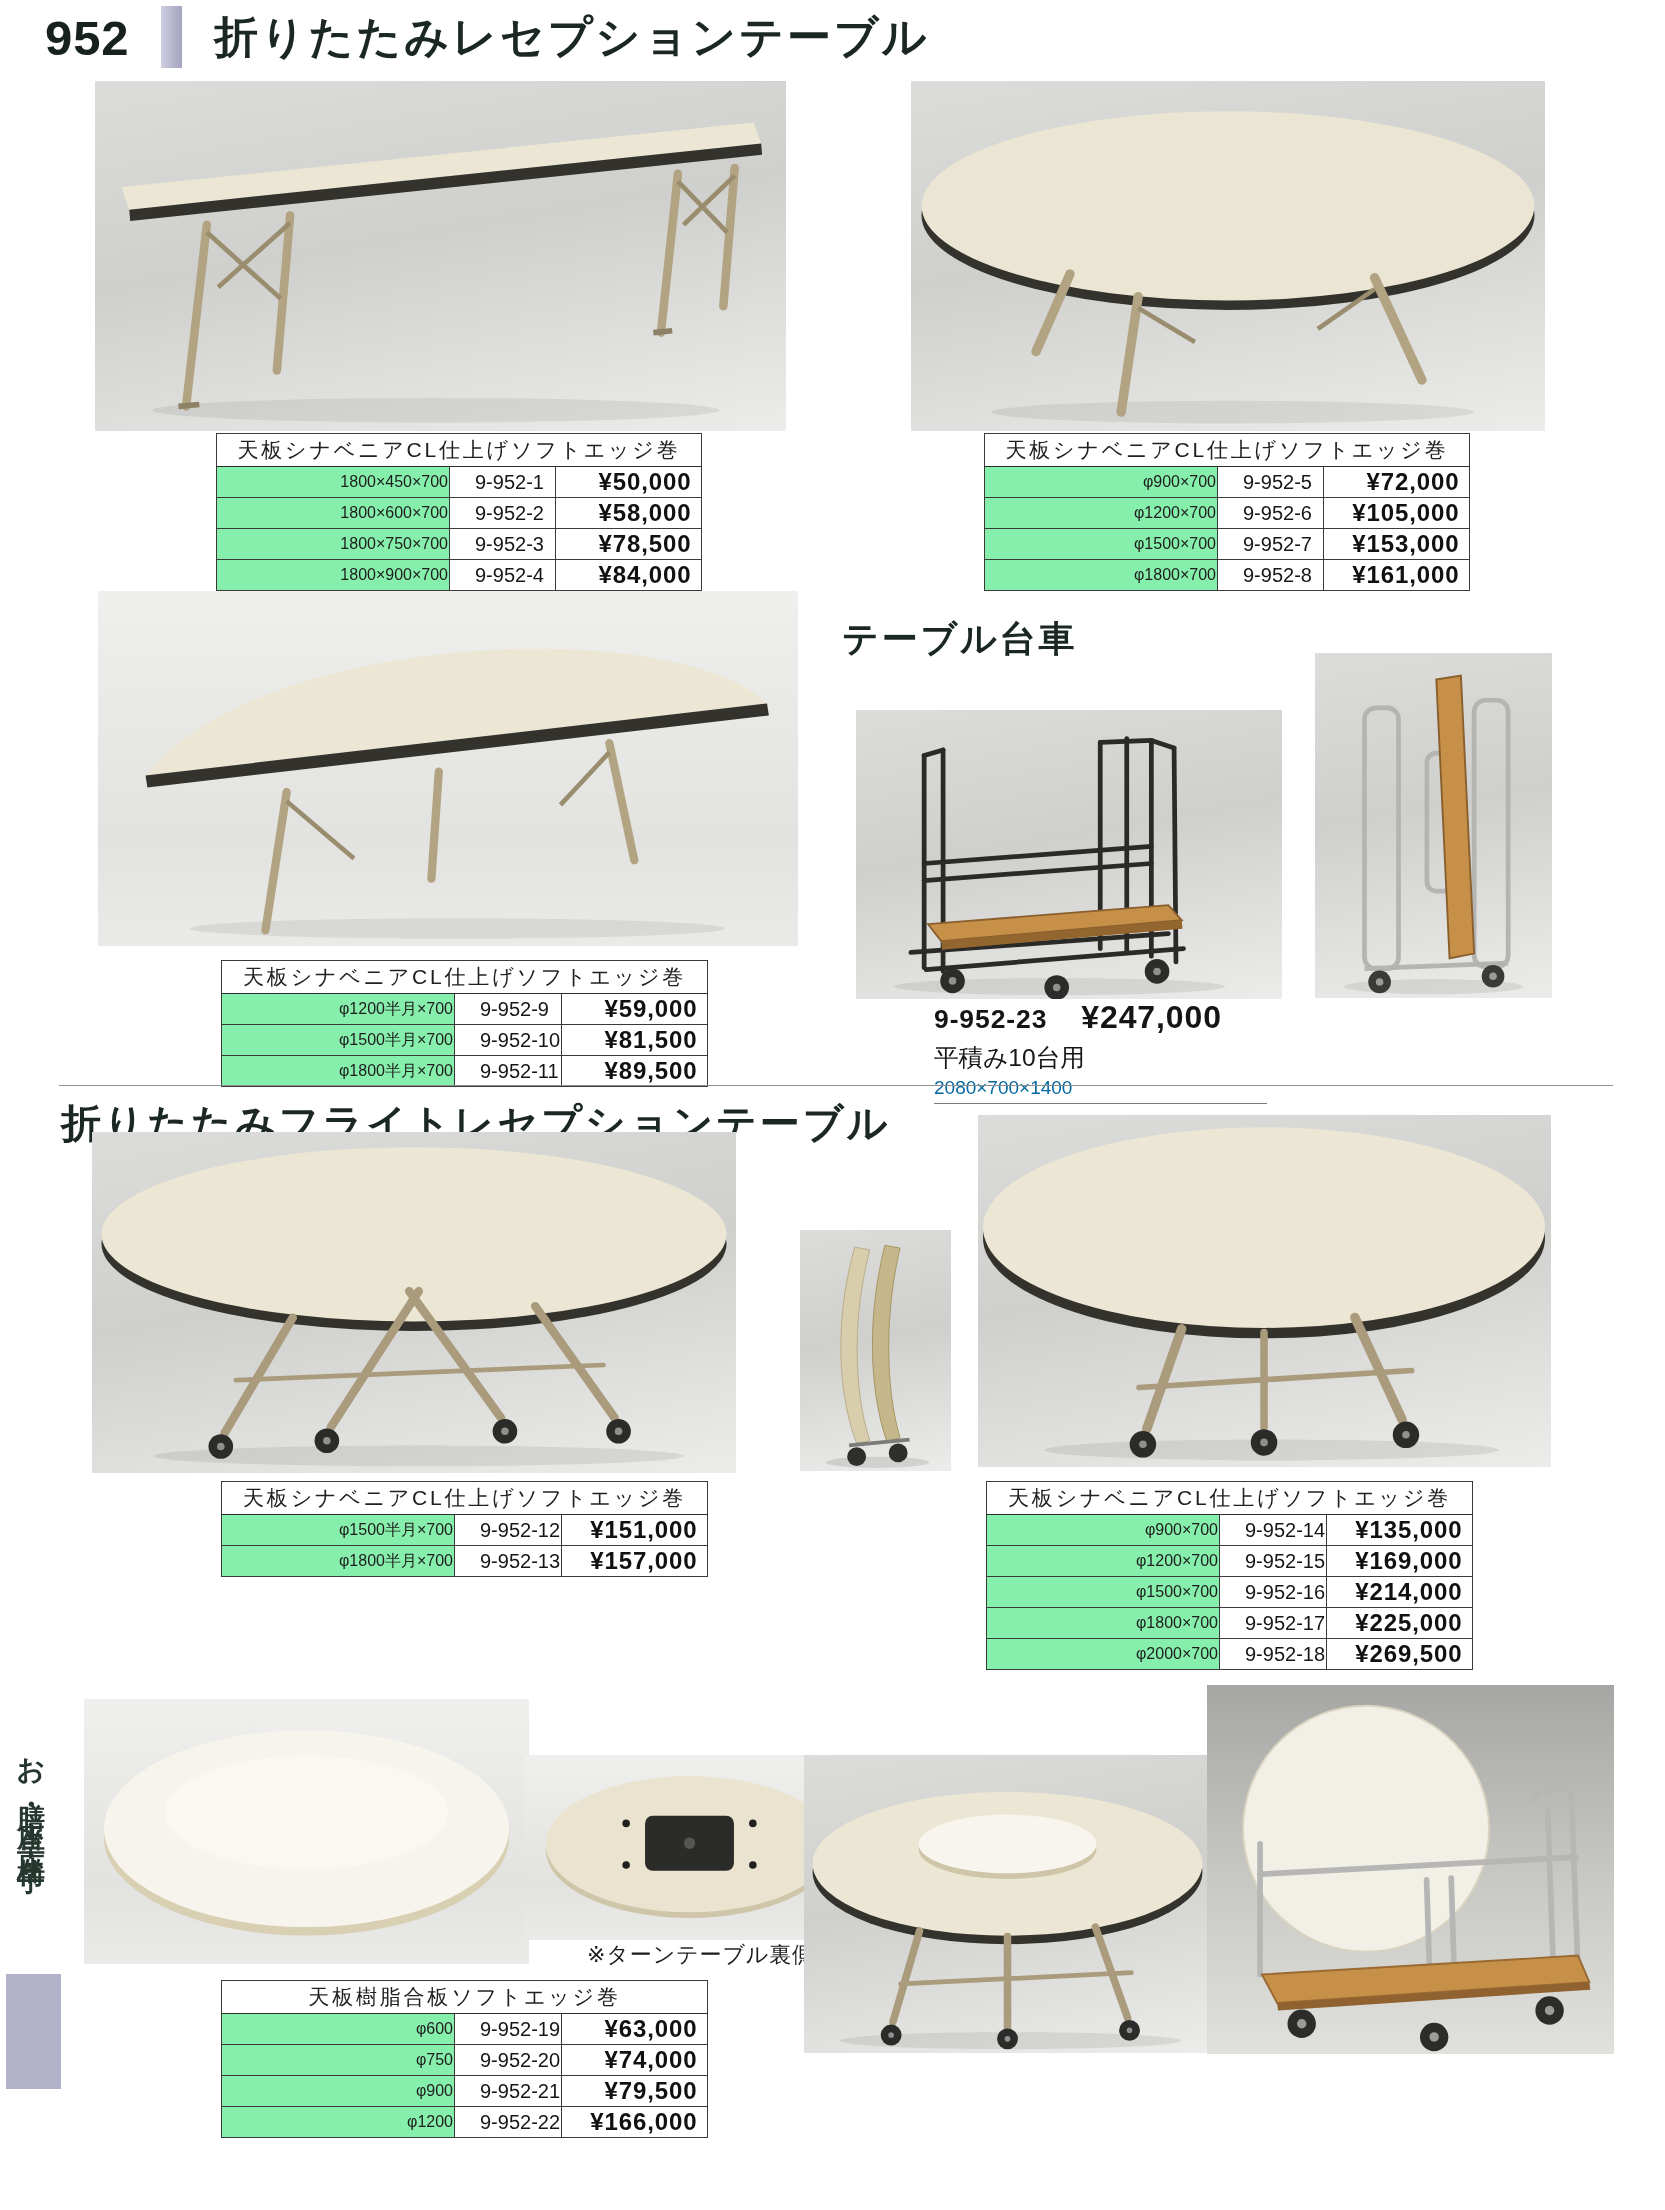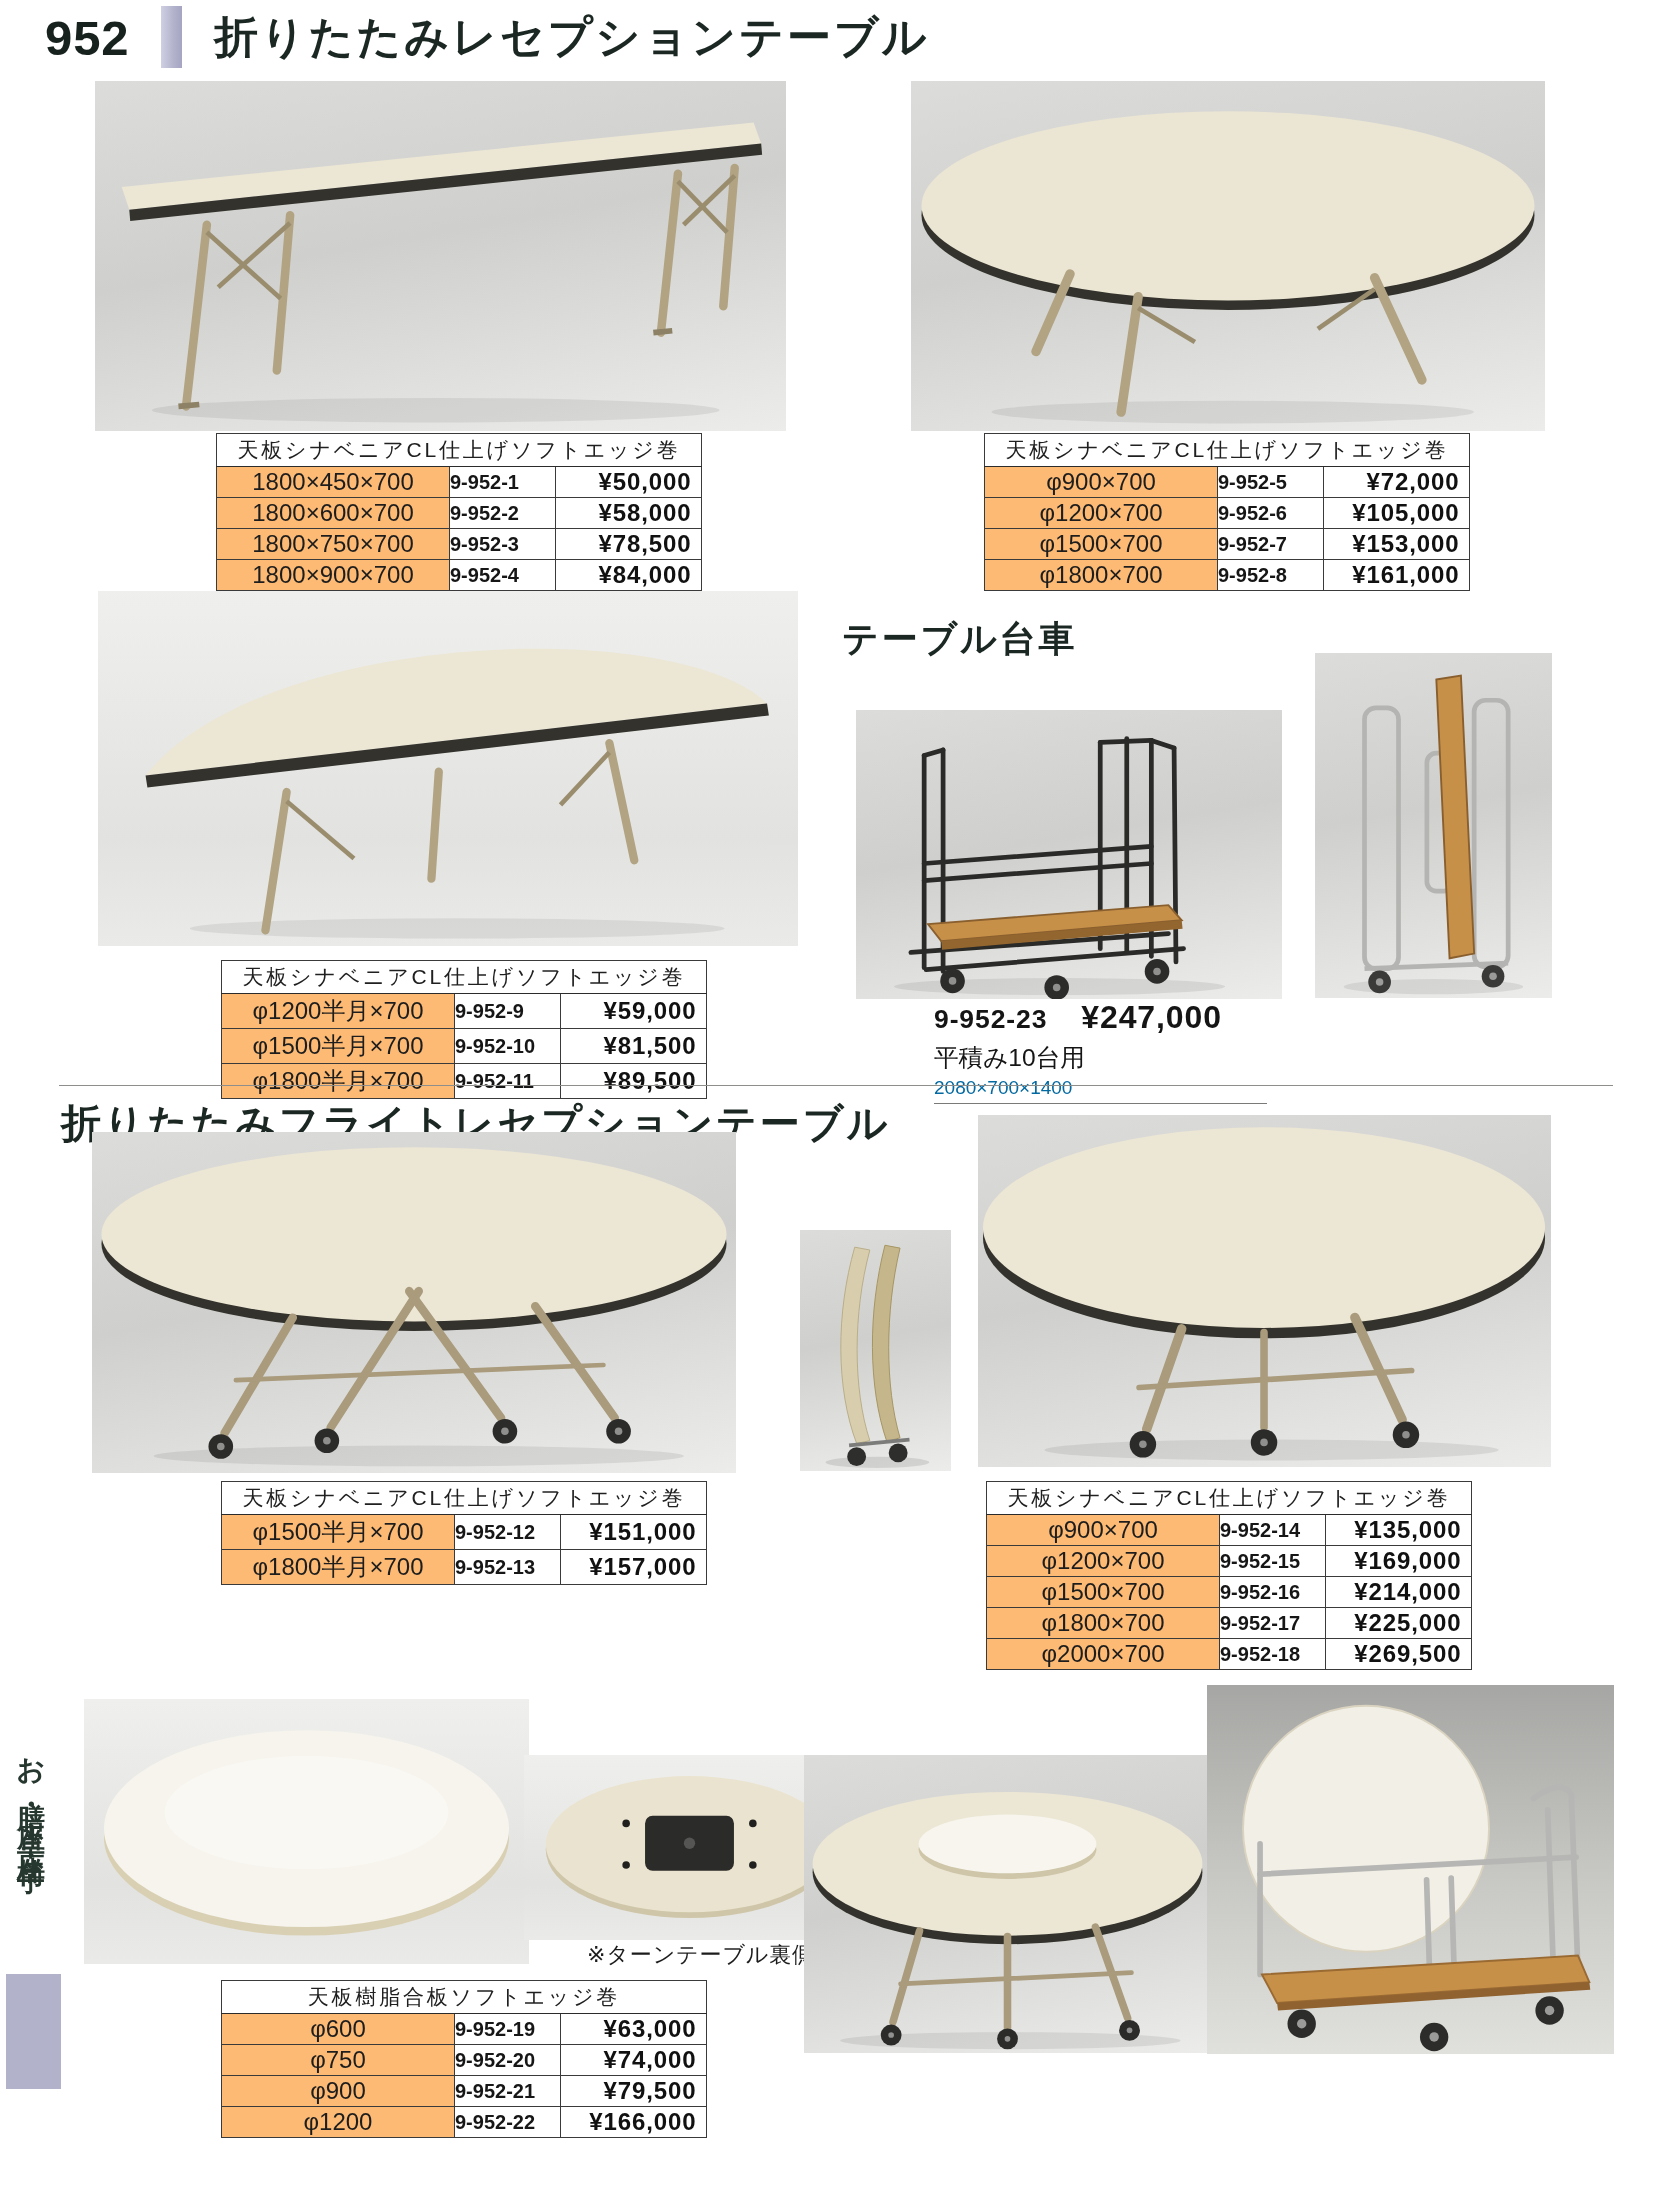--- a/index.html
+++ b/index.html
@@ -23,22 +23,22 @@
   .photo { position:absolute; background:linear-gradient(170deg,#dcdcda 0%,#cfcfcd 45%,#ececea 100%); }
   .photo svg { display:block; width:100%; height:100%; }
   .photo.light { background:linear-gradient(180deg,#efefed 0%,#e2e2e0 70%,#eaeae8 100%); }
   .photo.dark { background:linear-gradient(180deg,#a6a6a4 0%,#c9c9c5 55%,#e0e0dc 100%); }
 
   
   .price-table { position:absolute; border-collapse:collapse; background:#fff; border:1.9px solid #2b2b2b; }
   .price-table th { border:0.9px solid #3a3a3a; border-bottom:1.9px solid #2b2b2b; height:32px;
     font-size:21px; font-weight:400; letter-spacing:2.8px; color:#202020; padding:0 3.8px; }
   .price-table td { border:0.9px solid #3a3a3a; height:27.4px; white-space:nowrap; }
-  td.dim { background:#fdba74; text-align:center; font-size:24px; color:#1d1d1d; }
-  td.code { font-size:20px; font-weight:700; padding-left:0; color:#161616;border-radius:8px; }
+  td.dim { background:#86efac; text-align:right; font-size:16px; color:#1d1d1d; }
+  td.code { font-size:20px; font-weight:400; padding-left:25px; color:#161616;border-radius:8px; }
   td.price { font-size:24px; font-weight:700; text-align:right; padding-right:9.5px; color:#111; letter-spacing:0.9px; }
 
   
   .caption { position:absolute; color:#151515; }
   .cap-l1 { display:flex; align-items:baseline; gap:34px; }
   .cap-code { font-size:26.5px; font-weight:700; letter-spacing:0.9px; }
   .cap-price { font-size:32px; font-weight:700; letter-spacing:0.9px; }
   .cap-desc { font-size:24.6px; margin-top:4.7px; }
   .cap-dims { font-size:19px; margin-top:3.8px; padding-bottom:3.8px; border-bottom:1.9px solid #7a7a78; color:#0369a1; }
 

